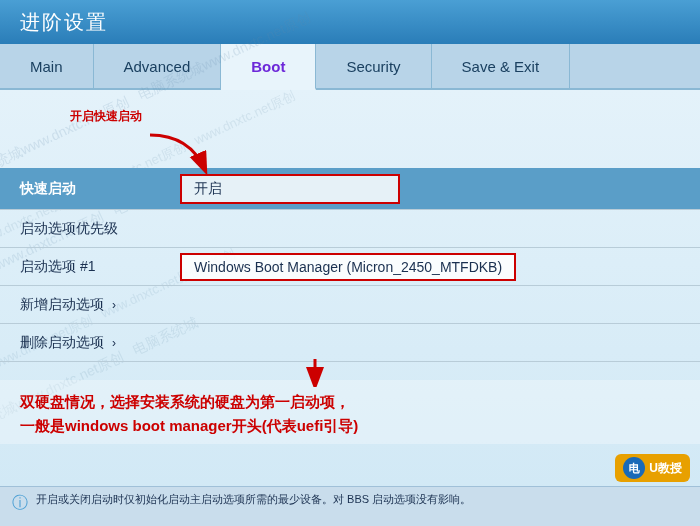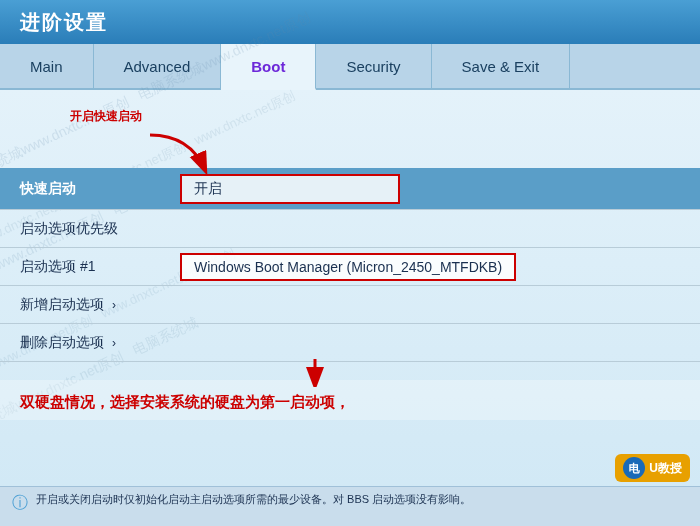--- a/index.html
+++ b/index.html
@@ -26,21 +26,21 @@
       background: linear-gradient(180deg, #4a9fd4 0%, #2a7db8 100%);
       padding: 8px 20px;
       display: flex;
       align-items: center;
       height: 44px;
     }
 
     .title-text {
       color: white;
       font-size: 20px;
-      font-weight: bold;
+      font-weight: normal;
       letter-spacing: 2px;
     }
 
     
     .tab-bar {
       display: flex;
       background: #b8d4e8;
       border-bottom: 2px solid #8ab8d4;
       height: 46px;
       align-items: stretch;
@@ -337,20 +337,21 @@
           <marker id="ah2" markerWidth="8" markerHeight="8" refX="4" refY="3" orient="auto">
             <path d="M0,0 L0,6 L8,3 z" fill="#cc0000"></path>
           </marker>
         </defs>
         <path d="M25,2 L25,22" stroke="#cc0000" stroke-width="3" fill="none" marker-end="url(#ah2)"></path>
       </svg>
     </div>
 
     <div class="bottom-annotation" style="margin-top:8px;">
       <div class="annotation-line">双硬盘情况，选择安装系统的硬盘为第一启动项，</div>
+      <div class="annotation-line">一般是windows boot manager开头(代表uefi引导)</div>
     </div>
 
   </div>
 
   <div class="status-bar">
     <span class="status-icon">ⓘ</span>
     <span class="status-text">开启或关闭启动时仅初始化启动主启动选项所需的最少设备。对 BBS 启动选项没有影响。</span>
   </div>
 
   <div class="logo-badge">

